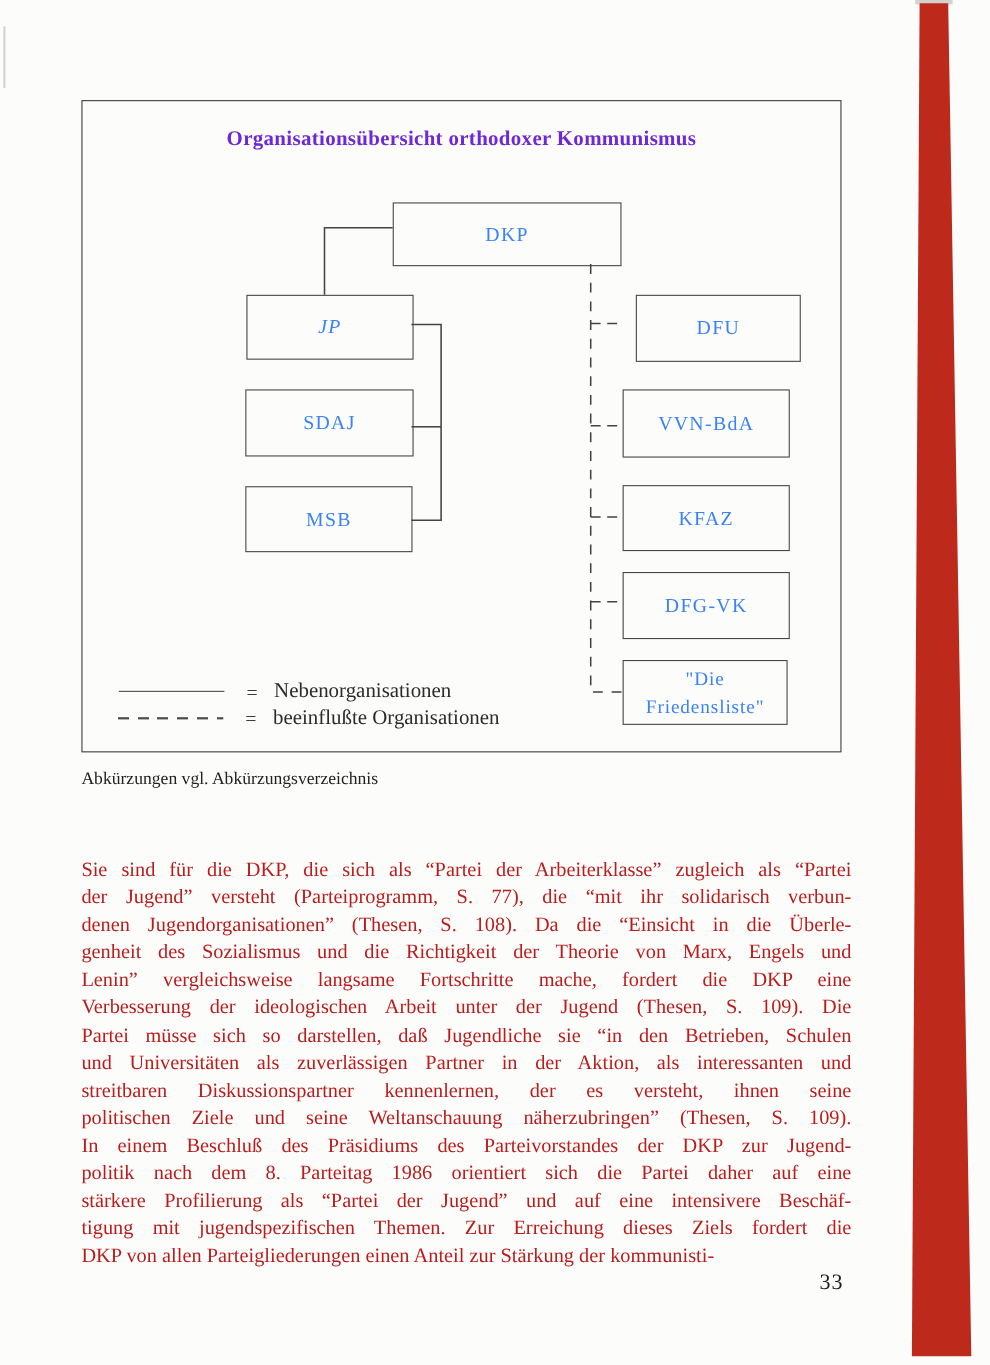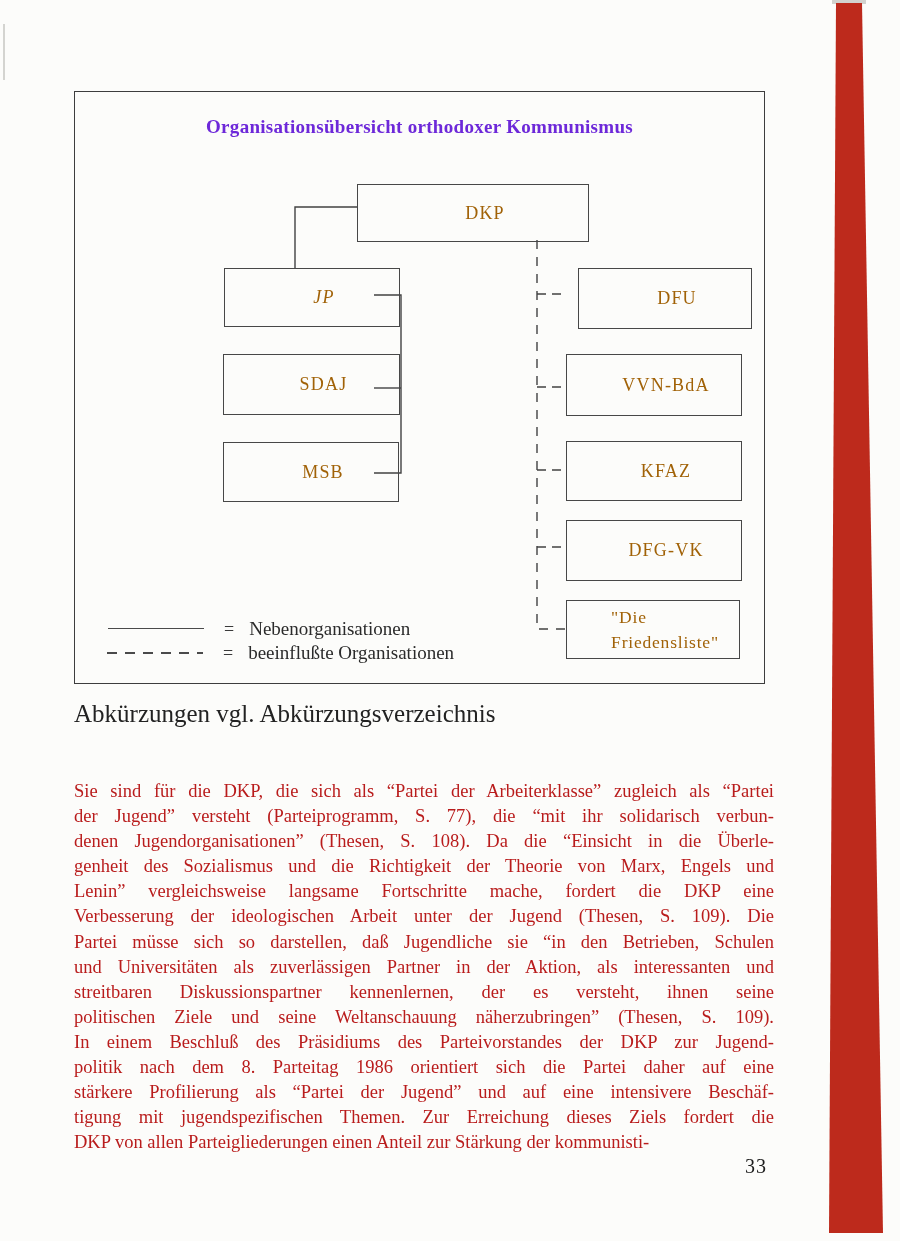--- a/index.html
+++ b/index.html
@@ -22,22 +22,22 @@
     border:1.3px solid #3d3d3d;background:transparent;
   }
   .chart-title{
     position:absolute;left:0;top:24px;width:100%;text-align:center;
     font-size:19px;font-weight:700;letter-spacing:.3px;color:#6d28d9;
   }
   .connectors{position:absolute;left:0;top:0;width:689px;height:591px;}
   .node{
     position:absolute;border:1.3px solid #474747;
     display:flex;align-items:center;justify-content:center;
-    font-size:18px;letter-spacing:1.2px;color:#a16207;background:transparent;
-    text-align:left;line-height:25px;white-space:pre-line;padding-left:24px;
+    font-size:18px;letter-spacing:1.2px;color:#3b82f6;background:transparent;
+    text-align:center;line-height:25px;white-space:pre-line;
   }
   .node-dkp{left:282px;top:92px;width:206px;height:56px;}
   .node-jp{left:149px;top:176px;width:150px;height:57px;font-style:italic;}
   .node-sdaj{left:148px;top:262px;width:151px;height:59px;}
   .node-msb{left:148px;top:350px;width:150px;height:58px;}
   .node-dfu{left:491px;top:176px;width:148px;height:59px;margin-left:12px;}
   .node-vvn{left:491px;top:262px;width:150px;height:60px;}
   .node-kfaz{left:491px;top:349px;width:150px;height:58px;}
   .node-dfg{left:491px;top:428px;width:150px;height:59px;}
   .node-fried{left:491px;top:508px;width:148px;height:57px;font-size:17.5px;letter-spacing:.8px;}
@@ -45,21 +45,21 @@
   
   .legend-row{position:absolute;display:flex;align-items:center;font-size:19px;color:#2b2b2b;}
   .legend-row-1{left:33px;top:526px;}
   .legend-row-2{left:32px;top:550px;}
   .legend-sample{display:inline-block;width:96px;height:2px;}
   .legend-sample.solid{border-top:1.5px solid #4a4a4a;}
   .legend-sample.dashed{height:1.6px;background:repeating-linear-gradient(90deg,#4a4a4a 0 10px,transparent 10px 18px);}
   .legend-eq{margin-left:20px;font-size:18px;color:#3a3a3a;}
   .legend-label{margin-left:15px;}
 
-  .caption{position:absolute;left:74px;top:700px;font-size:25px;color:#222;}
+  .caption{position:absolute;left:74px;top:700px;font-size:16px;color:#222;}
 
   .body-text{position:absolute;left:74px;top:779px;width:700px;font-size:18.5px;line-height:25.1px;color:#b91c1c;}
   .bline{text-align:justify;text-align-last:justify;height:25.1px;overflow:hidden;}
   .bline.last{text-align-last:left;}
 
   .page-number{position:absolute;left:745px;top:1155px;width:40px;font-size:20px;color:#1c1c1c;letter-spacing:1px;}
 </style>
 </head>
 <body>
 

